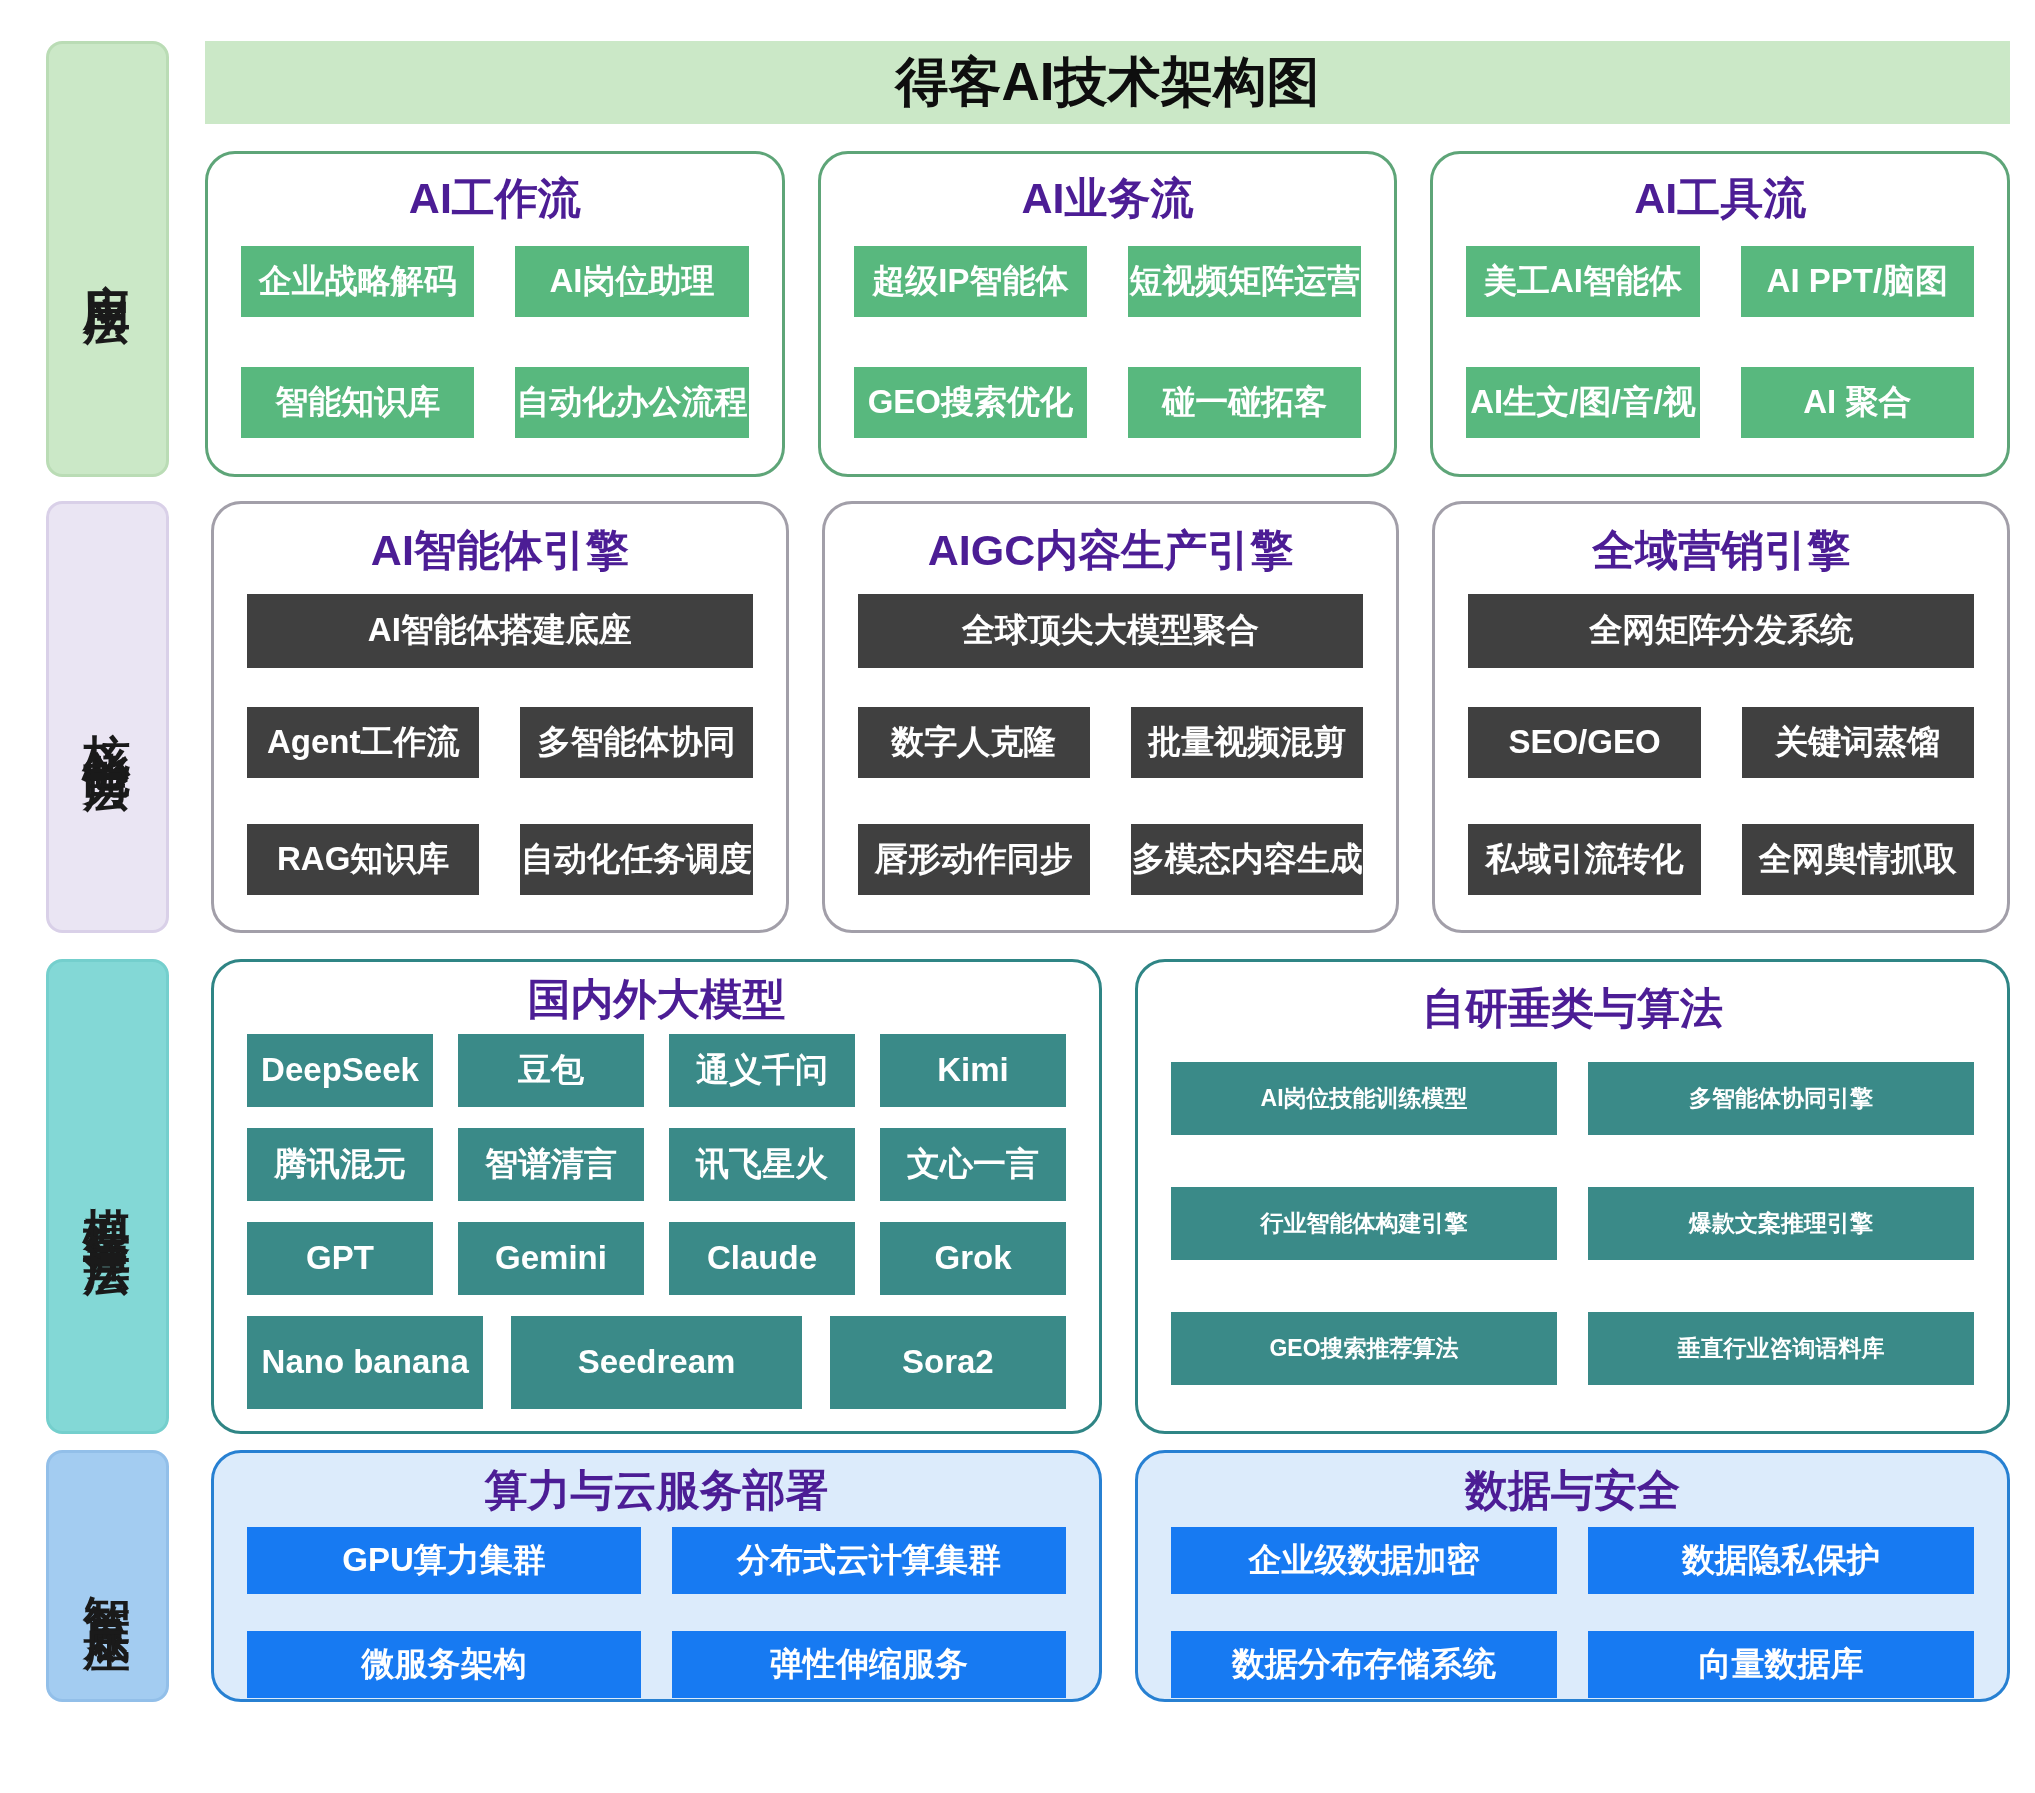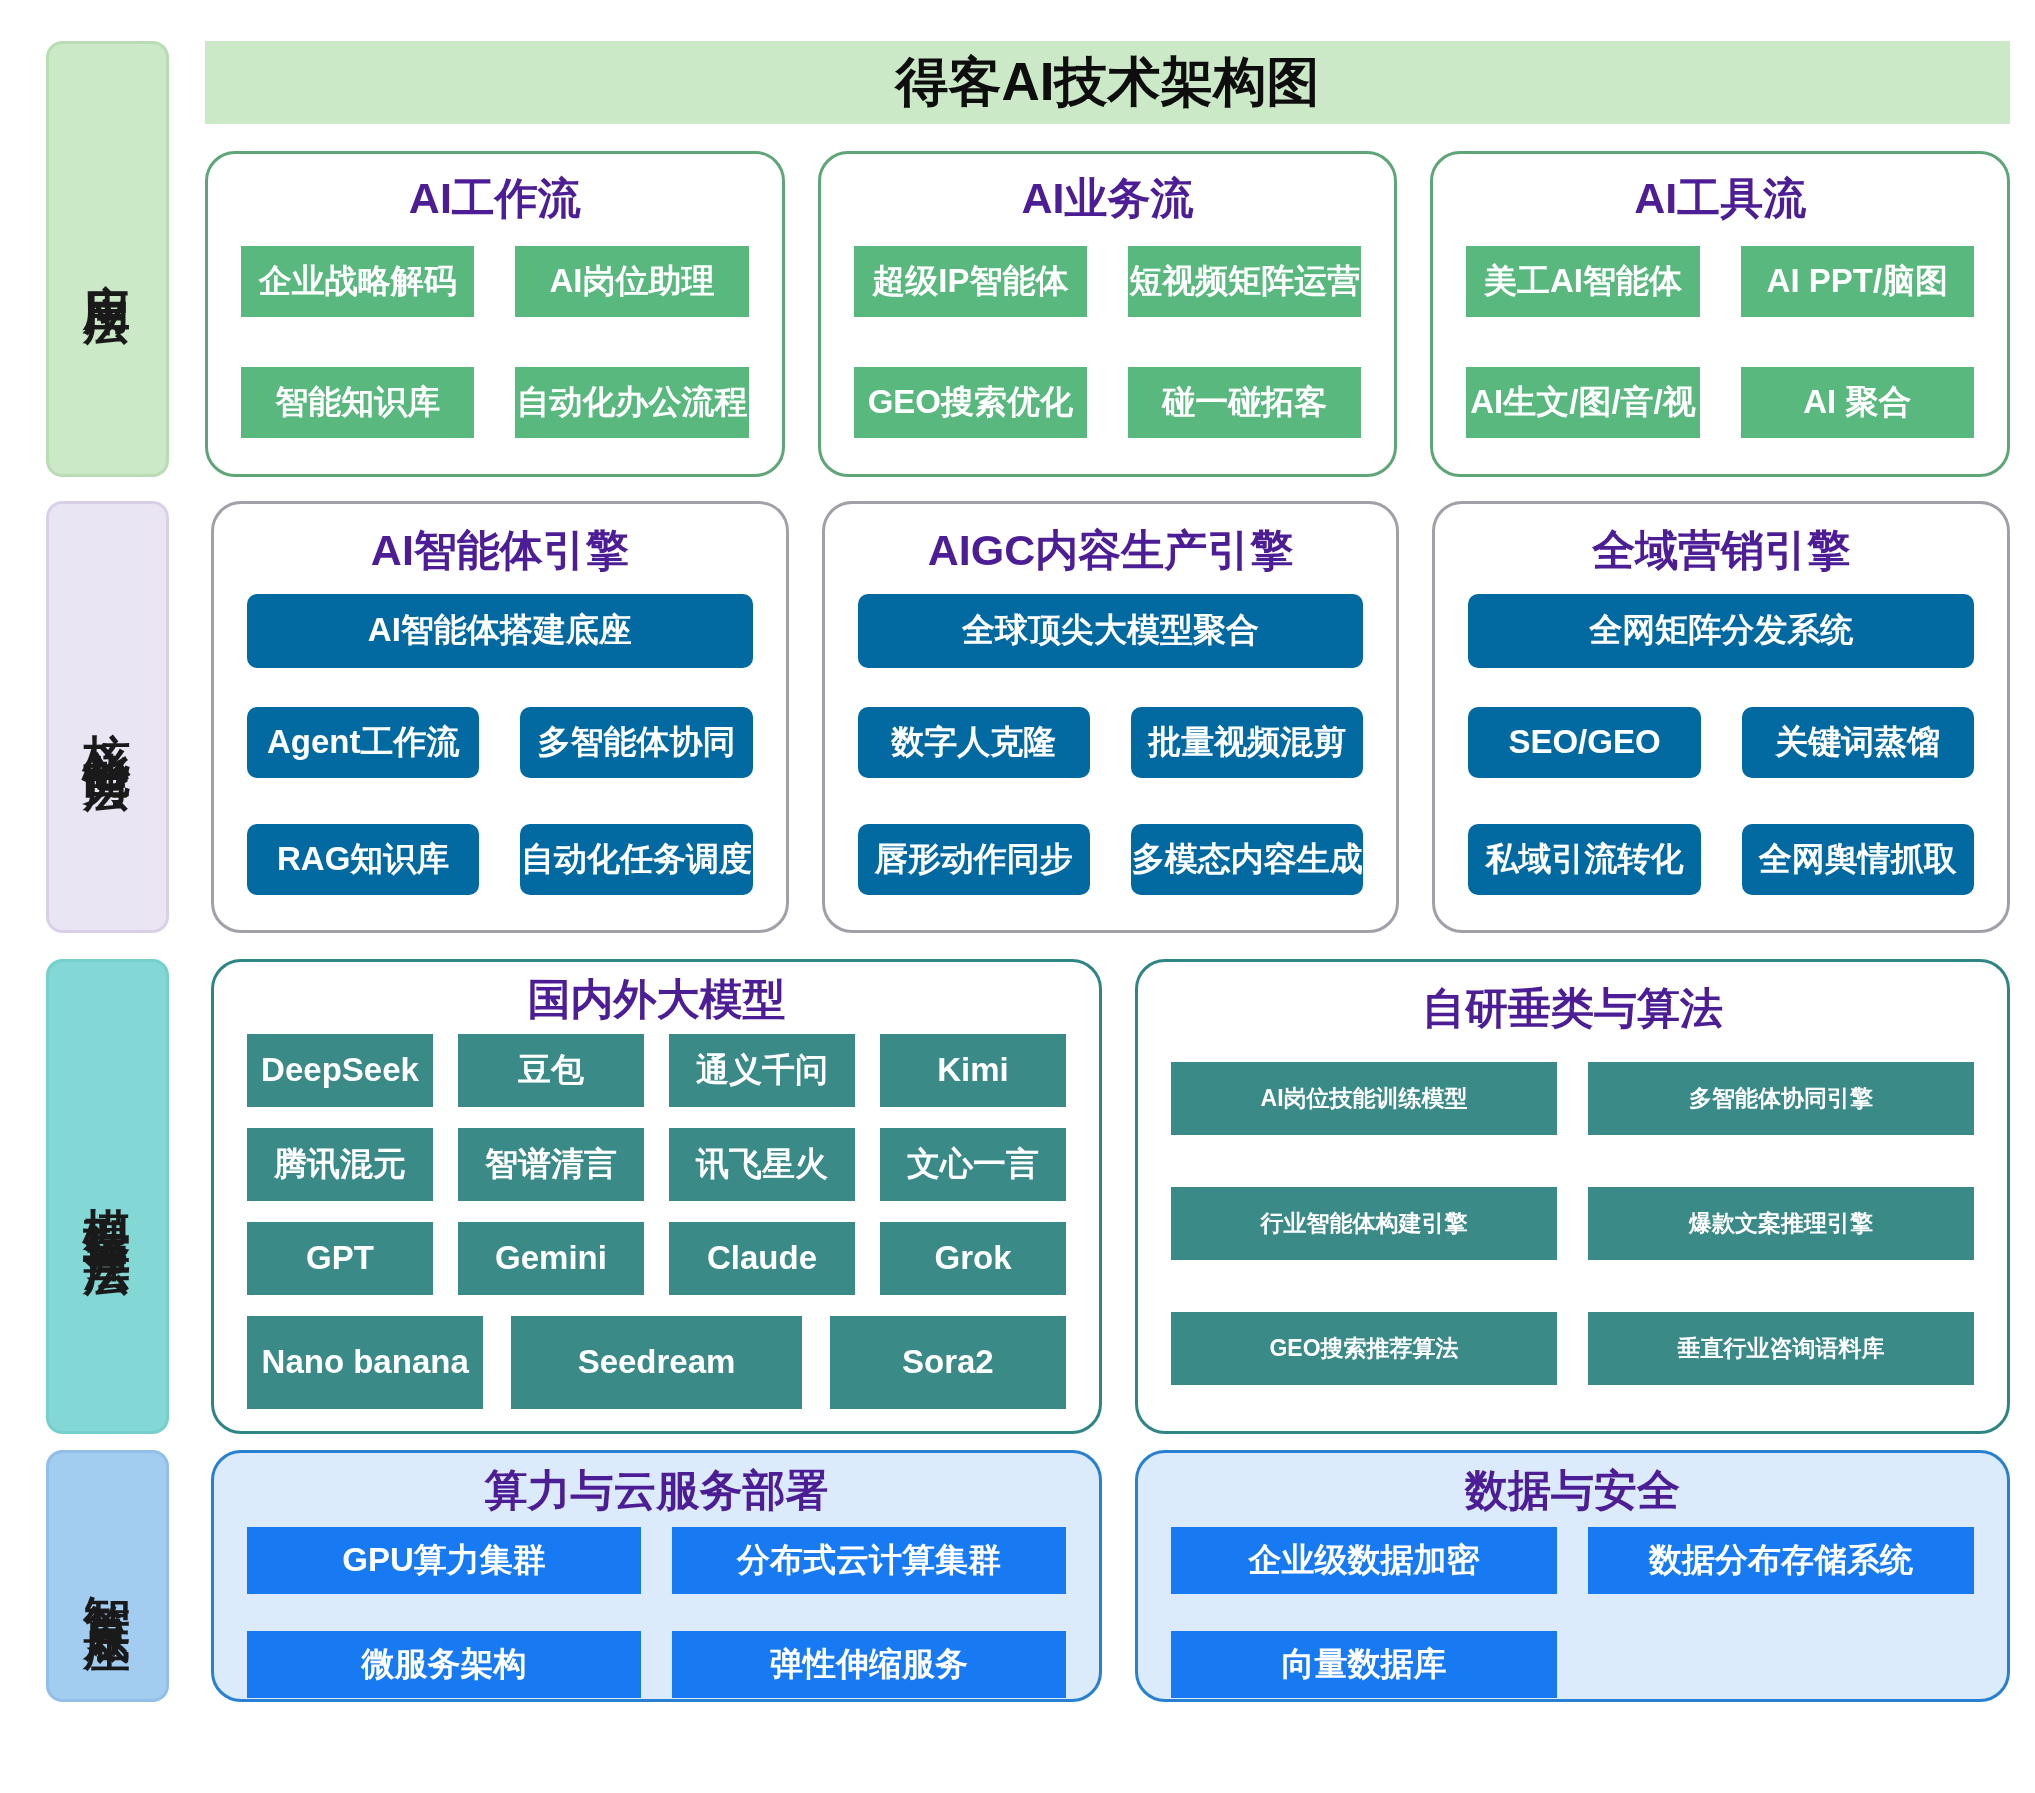--- a/index.html
+++ b/index.html
@@ -90,21 +90,21 @@
   .item, .wide-bar {
     display: flex;
     align-items: center;
     justify-content: center;
     color: #ffffff;
     font-size: 33px;
     font-weight: bold;
     white-space: nowrap;
   }
   .item-green  { background: #58b87e; }
-  .item-purple { background: #0369a1; border-radius: 10px; }
+  .item-purple { background: #404040; }
   .item-teal   { background: #3a8a88; }
   .item-blue   { background: #177af2; }
 
   
   .grid2 {
     display: grid;
     grid-template-columns: 1fr 1fr;
     column-gap: 41px;
     row-gap: 50px;
     margin: 12px 0 36px;
@@ -288,20 +288,21 @@
             <div class="item item-blue">GPU算力集群</div>
             <div class="item item-blue">分布式云计算集群</div>
             <div class="item item-blue">微服务架构</div>
             <div class="item item-blue">弹性伸缩服务</div>
           </div>
         </div>
         <div class="card card-blue">
           <div class="card-header">数据与安全</div>
           <div class="grid2 grid2-b4">
             <div class="item item-blue">企业级数据加密</div>
+            <div class="item item-blue">数据隐私保护</div>
             <div class="item item-blue">数据分布存储系统</div>
             <div class="item item-blue">向量数据库</div>
           </div>
         </div>
       </div>
     </div>
   </div>
 
 </div>
 

